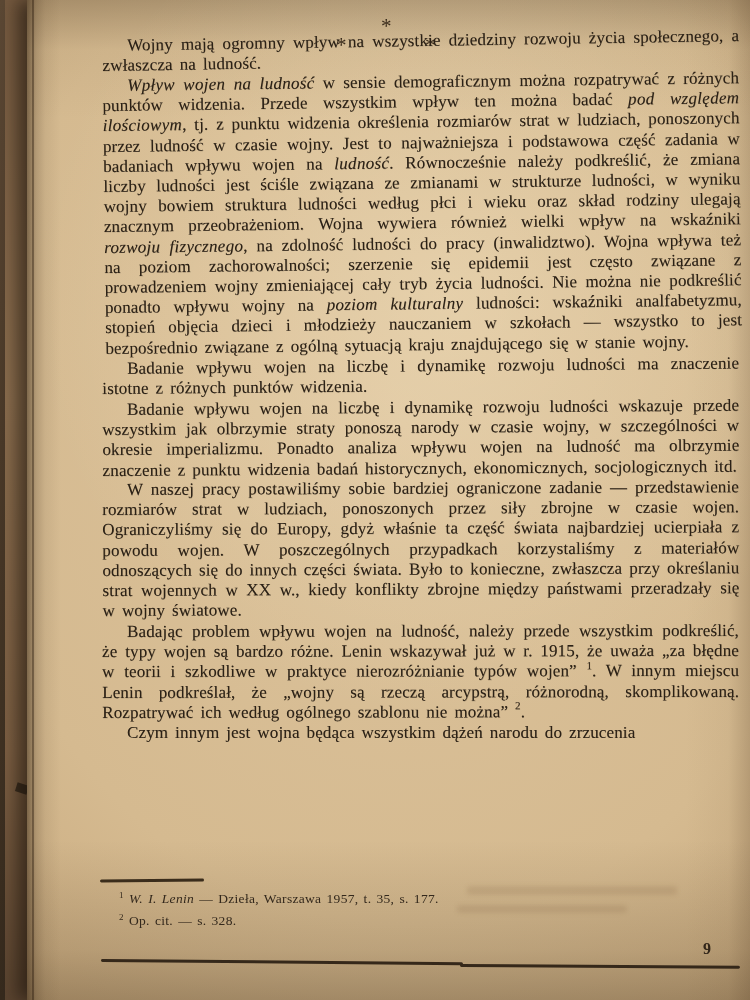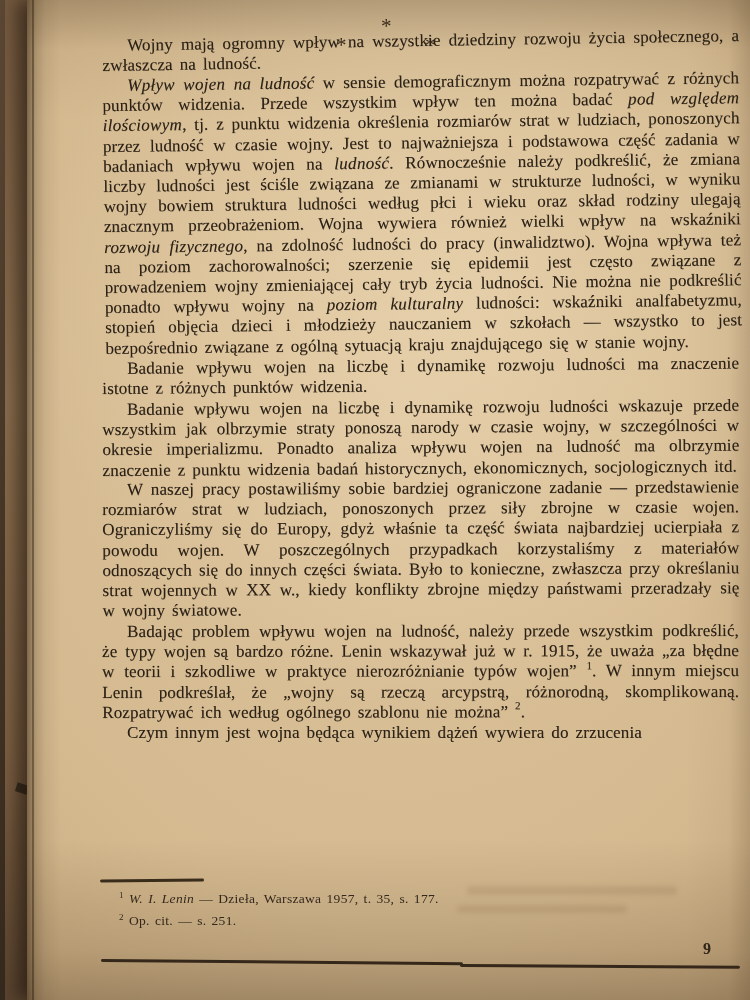--- a/index.html
+++ b/index.html
@@ -78,27 +78,27 @@
         <span>*</span>
       </div>
 
     <div class="body-text">
         <p class="para p0"><span>Wojny mają ogromny wpływ na wszystkie dziedziny rozwoju życia społecznego, a zwłaszcza na ludność.</span></p>
         <p class="para p1"><em>Wpływ wojen na ludność</em><span> w sensie demograficznym można rozpatrywać z różnych punktów widzenia. Przede wszystkim wpływ ten można badać </span><em>pod względem ilościowym</em><span>, tj. z punktu widzenia określenia rozmiarów strat w ludziach, ponoszonych przez ludność w czasie wojny. Jest to najważniejsza i podstawowa część zadania w badaniach wpływu wojen na </span><em>ludność</em><span>. Równocześnie należy podkreślić, że zmiana liczby ludności jest ściśle związana ze zmianami w strukturze ludności, w wyniku wojny bowiem struktura ludności według płci i wieku oraz skład rodziny ulegają znacznym przeobrażeniom. Wojna wywiera również wielki wpływ na wskaźniki </span><em>rozwoju fizycznego</em><span>, na zdolność ludności do pracy (inwalidztwo). Wojna wpływa też na poziom zachorowalności; szerzenie się epidemii jest często związane z prowadzeniem wojny zmieniającej cały tryb życia ludności. Nie można nie podkreślić ponadto wpływu wojny na </span><em>poziom kulturalny</em><span> ludności: wskaźniki analfabetyzmu, stopień objęcia dzieci i młodzieży nauczaniem w szkołach — wszystko to jest bezpośrednio związane z ogólną sytuacją kraju znajdującego się w stanie wojny.</span></p>
         <p class="para p2"><span>Badanie wpływu wojen na liczbę i dynamikę rozwoju ludności ma znaczenie istotne z różnych punktów widzenia.</span></p>
         <p class="para p3"><span>Badanie wpływu wojen na liczbę i dynamikę rozwoju ludności wskazuje przede wszystkim jak olbrzymie straty ponoszą narody w czasie wojny, w szczególności w okresie imperializmu. Ponadto analiza wpływu wojen na ludność ma olbrzymie znaczenie z punktu widzenia badań historycznych, ekonomicznych, socjologicznych itd.</span></p>
         <p class="para p4"><span>W naszej pracy postawiliśmy sobie bardziej ograniczone zadanie — przedstawienie rozmiarów strat w ludziach, ponoszonych przez siły zbrojne w czasie wojen. Ograniczyliśmy się do Europy, gdyż właśnie ta część świata najbardziej ucierpiała z powodu wojen. W poszczególnych przypadkach korzystaliśmy z materiałów odnoszących się do innych części świata. Było to konieczne, zwłaszcza przy określaniu strat wojennych w XX w., kiedy konflikty zbrojne między państwami przeradzały się w wojny światowe.</span></p>
         <p class="para p5"><span>Badając problem wpływu wojen na ludność, należy przede wszystkim podkreślić, że typy wojen są bardzo różne. Lenin wskazywał już w r. 1915, że uważa „za błędne w teorii i szkodliwe w praktyce nierozróżnianie typów wojen” </span><sup>1</sup><span>. W innym miejscu Lenin podkreślał, że „wojny są rzeczą arcypstrą, różnorodną, skomplikowaną. Rozpatrywać ich według ogólnego szablonu nie można” </span><sup>2</sup><span>.</span></p>
-        <p class="para p6"><span>Czym innym jest wojna będąca wynikiem dążeń wywiera do zrzucenia</span></p>
+        <p class="para p6"><span>Czym innym jest wojna będąca wszystkim dążeń narodu do zrzucenia</span></p>
       </div>
 
     <div class="fn-rule"></div>
     <div class="footnotes">
         <p><sup>1</sup><span> </span><em>W. I. Lenin</em><span> — Dzieła, Warszawa 1957, t. 35, s. 177.</span></p>
-        <p><sup>2</sup><span> Op. cit. — s. 251.</span></p>
+        <p><sup>2</sup><span> Op. cit. — s. 328.</span></p>
       </div>
 
     <div class="smudge s1"></div>
     <div class="smudge s2"></div>
 
     <div class="page-number">9</div>
     <div class="bottom-rule seg1"></div>
     <div class="bottom-rule seg2"></div>
   </div>
 </div>

